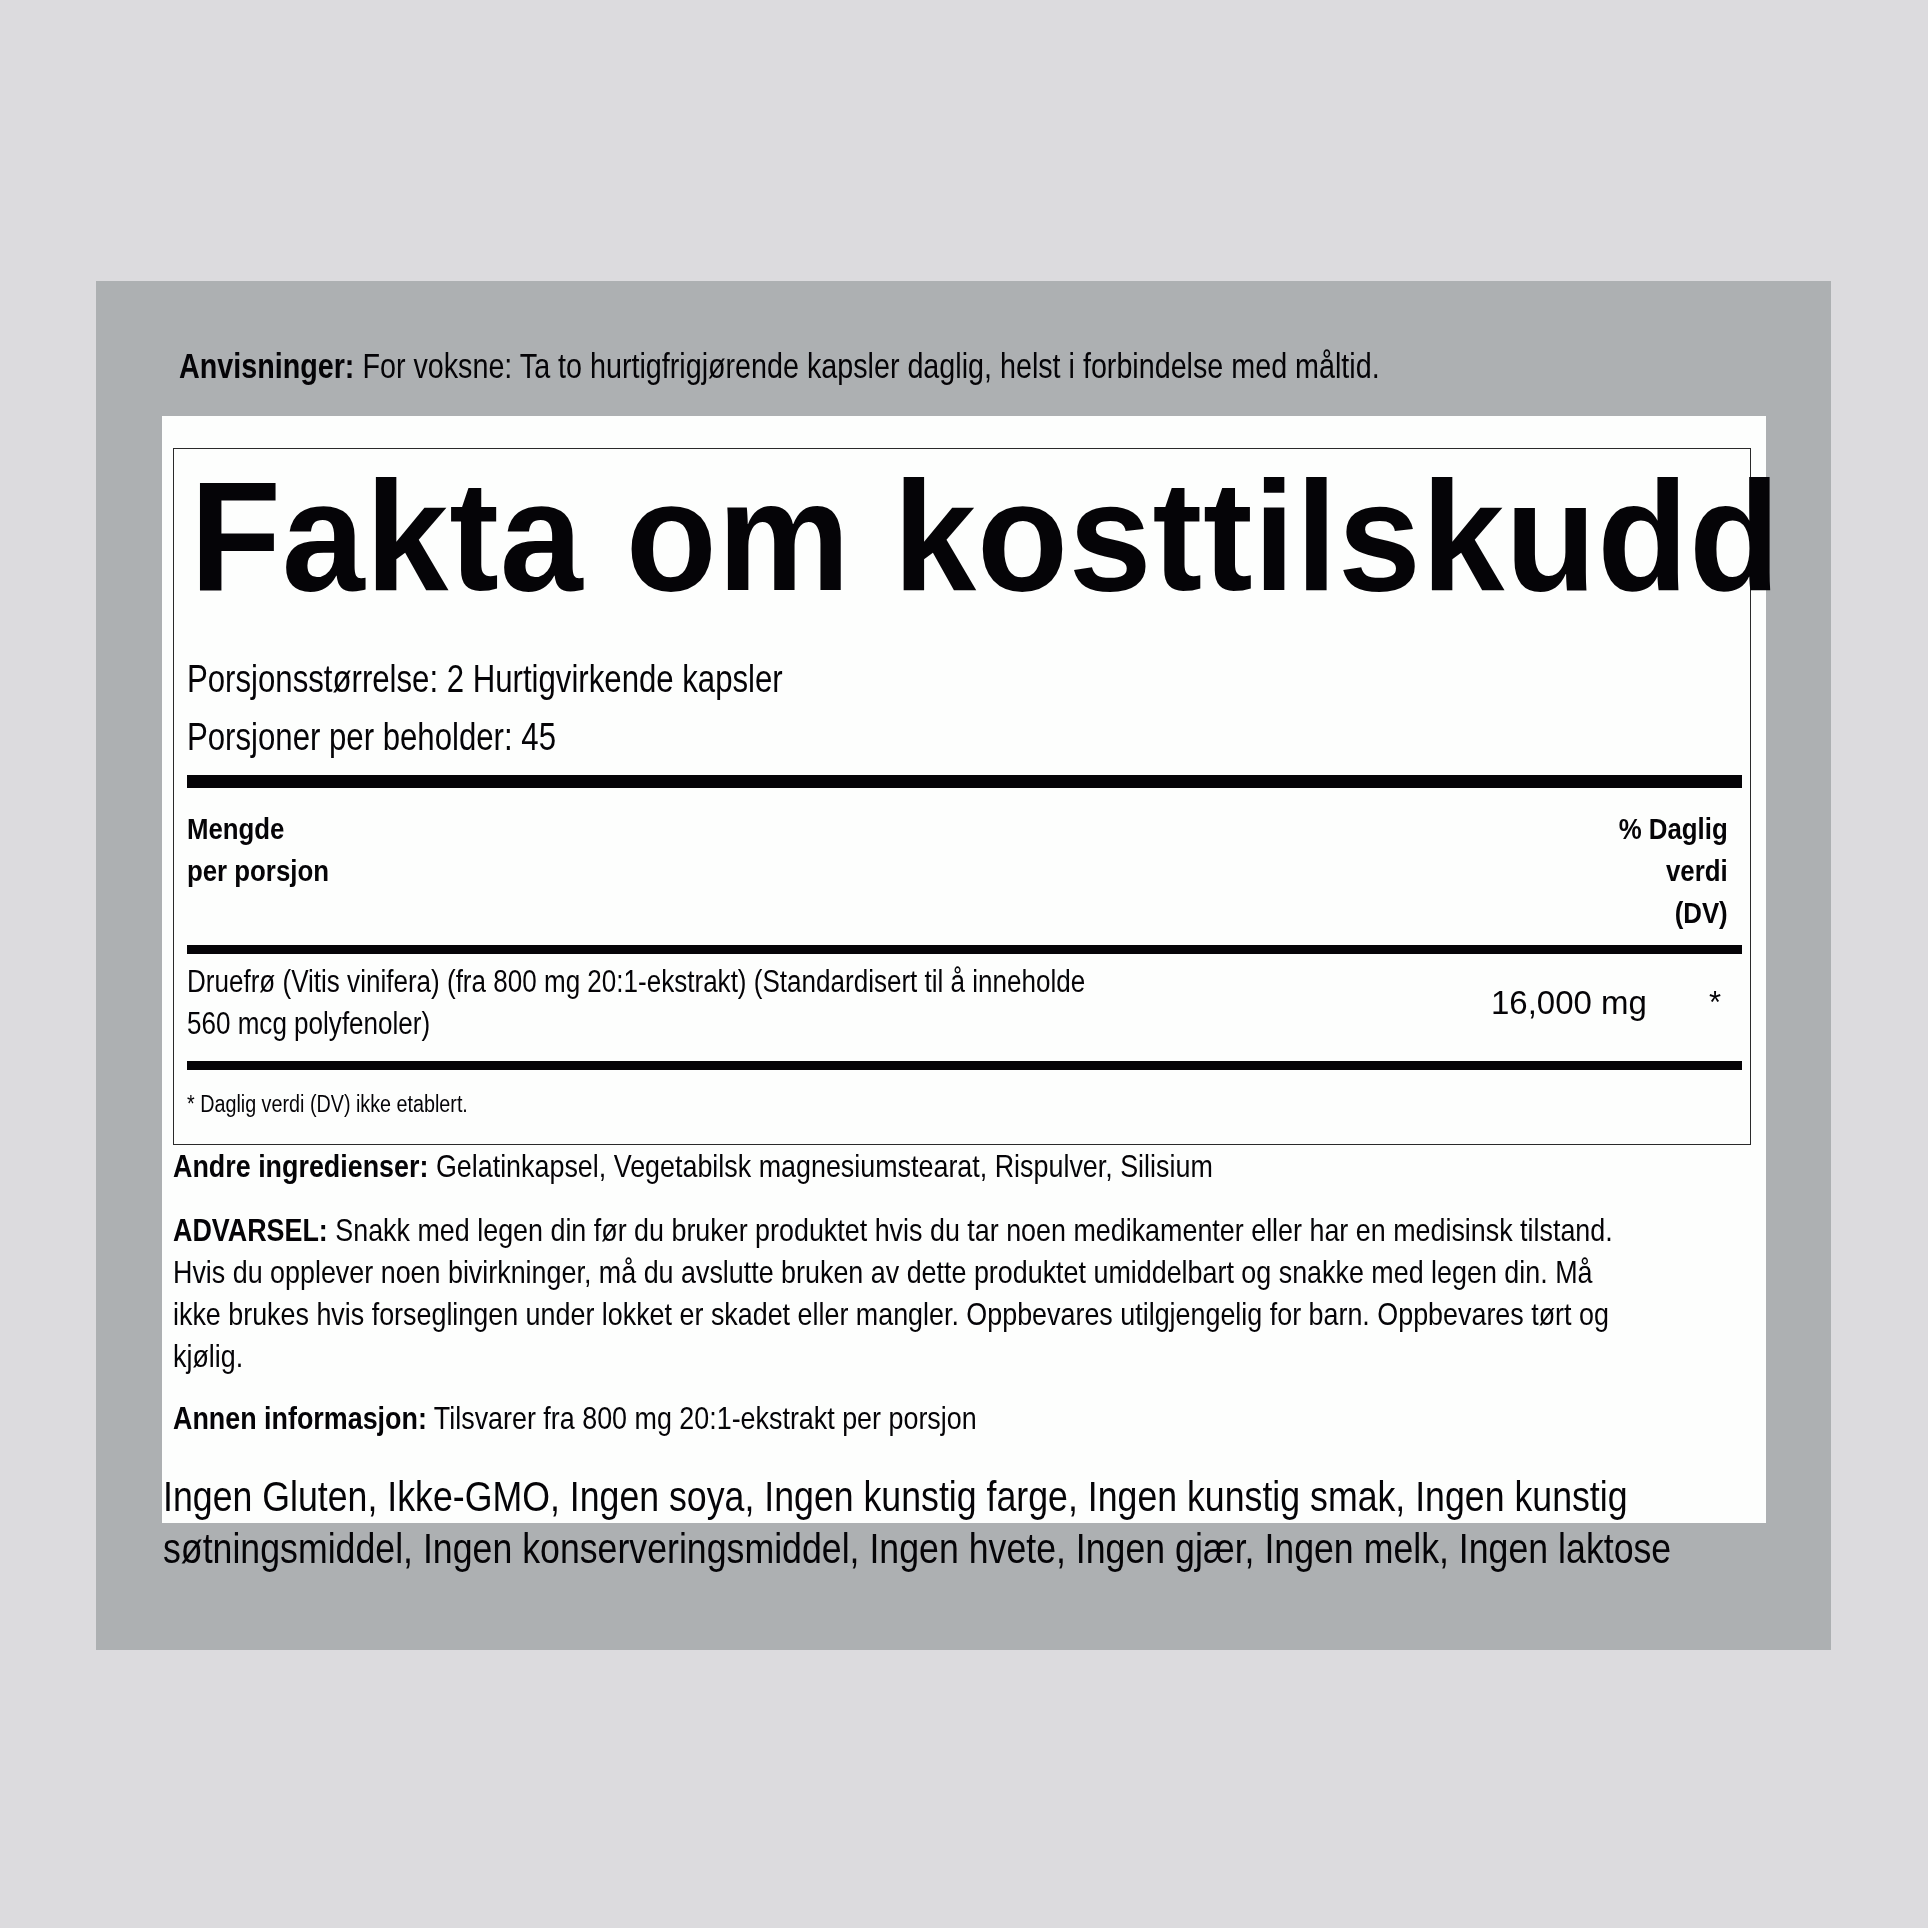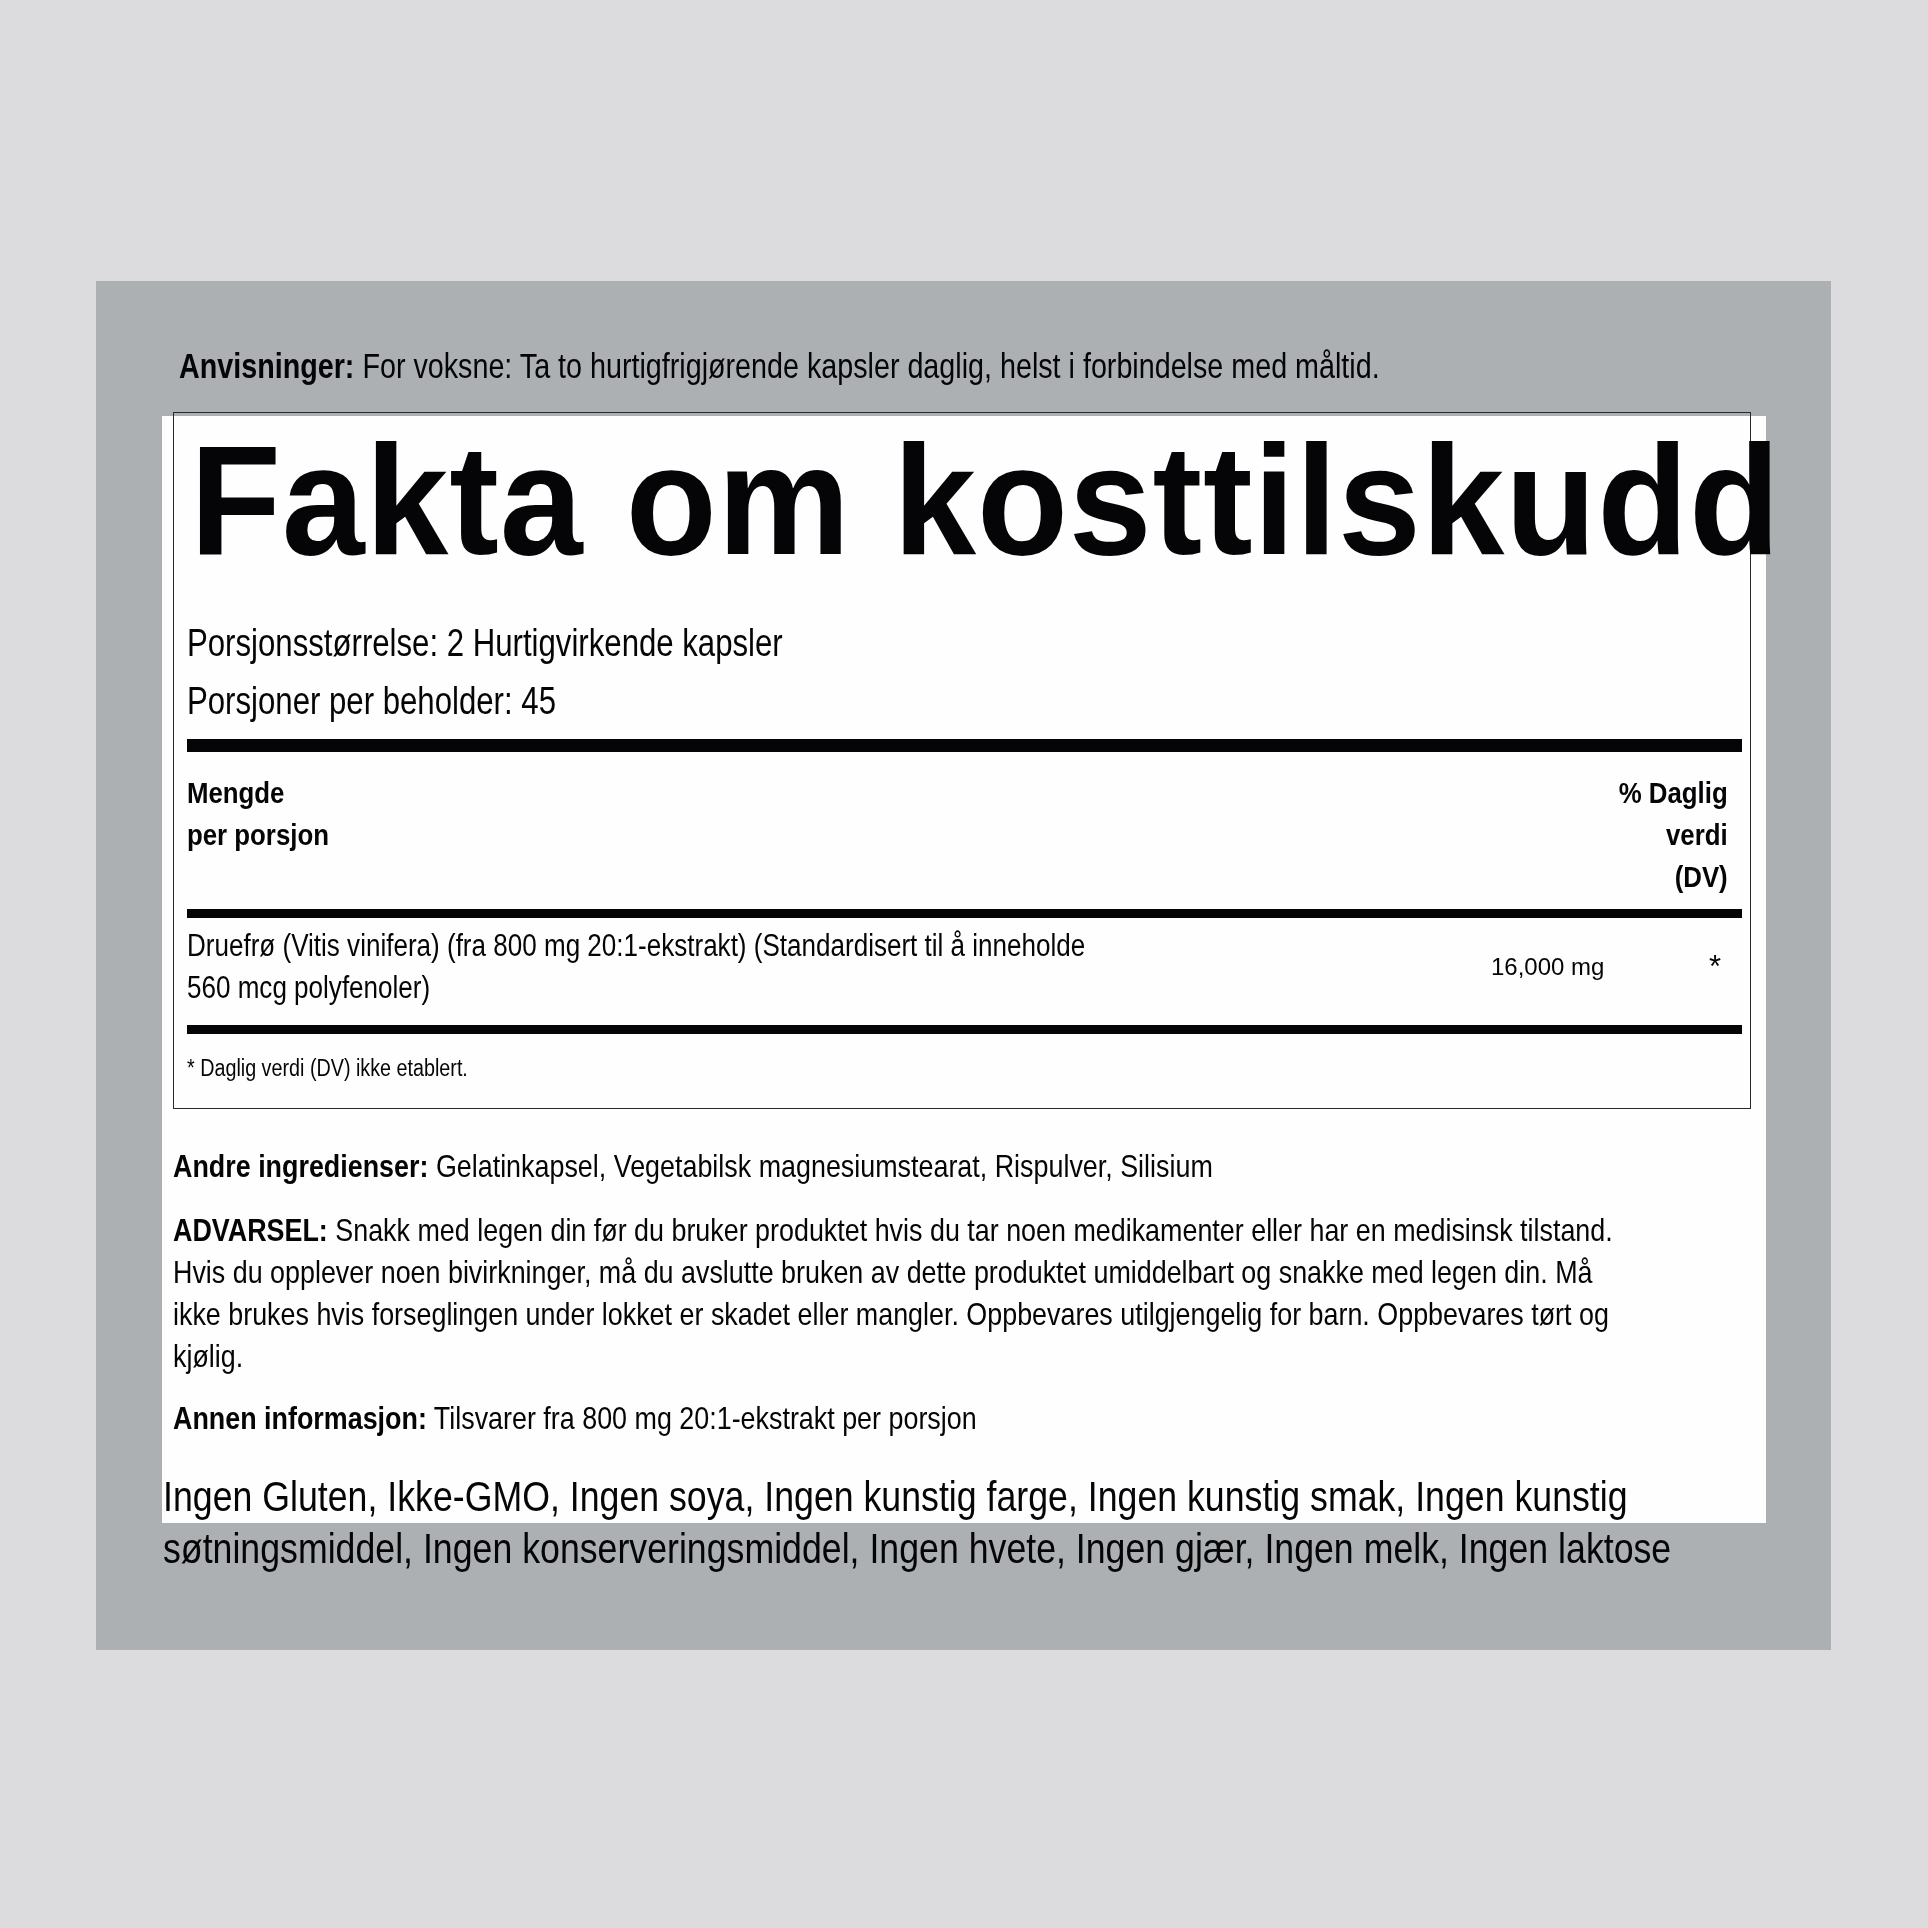--- a/index.html
+++ b/index.html
@@ -28,21 +28,21 @@
   }
   .b { font-weight: bold; }
   .label-box {
     position: absolute;
     left: 162px; top: 416px;
     width: 1604px; height: 1107px;
     background: #fdfefd;
   }
   .facts {
     position: absolute;
-    left: 173px; top: 412px;
+    left: 173px; top: 448px;
     width: 1576px; height: 695px;
     border: 1.9px solid #2a2a2a;
     box-sizing: content-box;
   }
   .title {
     position: absolute;
     left: 16px; top: 0px;
     font-size: 156px;
     font-weight: bold;
     line-height: 175px;
@@ -79,21 +79,21 @@
     left: 13px; top: 512px;
     font-size: 31px;
     line-height: 42px;
     white-space: nowrap;
     transform: scaleX(0.84);
     transform-origin: left top;
   }
   .nutrient-amount {
     position: absolute;
     left: 1317px; top: 533px;
-    font-size: 24px;
+    font-size: 33px;
     line-height: 42px;
     white-space: nowrap;
   }
   .nutrient-dv {
     position: absolute;
     left: 1535px; top: 533px;
     font-size: 31px;
     line-height: 42px;
   }
   .footnote {

